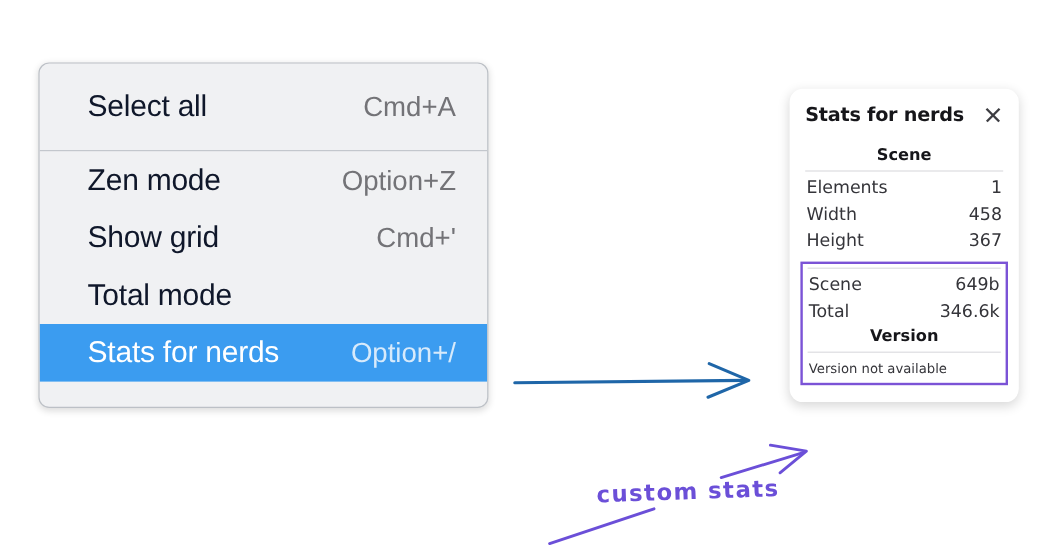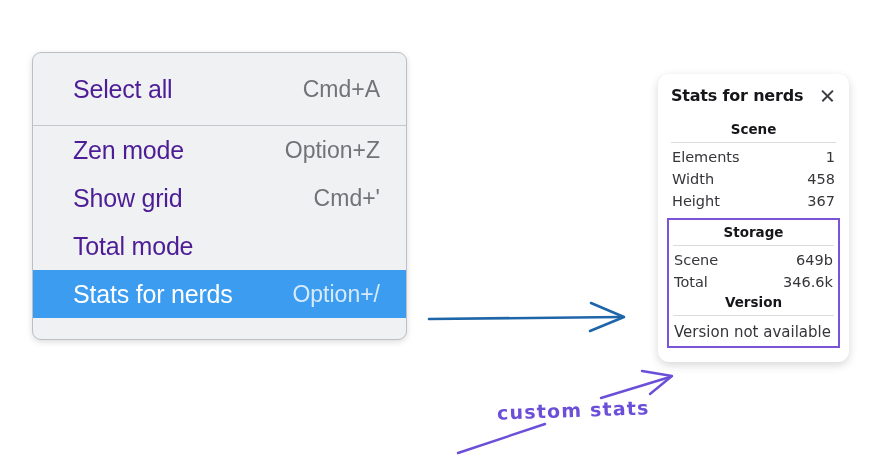--- a/index.html
+++ b/index.html
@@ -43,21 +43,21 @@
   }
   .menu-row {
     height: 48px;
     display: flex;
     align-items: center;
     padding: 0 26px 0 40px;
     box-sizing: border-box;
   }
   .menu-label {
     font-size: 25px;
-    color: #4c1d95;
+    color: #0f172a;
     letter-spacing: -0.2px;
     white-space: nowrap;
   }
   .menu-shortcut {
     margin-left: auto;
     font-size: 23px;
     color: #737377;
     white-space: nowrap;
   }
   .menu-row.selected {
@@ -125,21 +125,21 @@
   .stat-row {
     display: flex;
     align-items: flex-end;
     font-size: 14.5px;
     color: #35353a;
     padding: 3px 1px;
   }
   .stat-key { white-space: nowrap; }
   .stat-val { margin-left: auto; white-space: nowrap; }
   .stat-single {
-    font-size: 15px;
+    font-size: 11px;
     color: #35353a;
     padding: 4px 1px 1px 1px;
     white-space: nowrap;
   }
   .highlight-box {
     border: 2px solid #7b53d6;
     margin: 6px -4px 0 -4px;
     padding: 3px 4px 4px 4px;
   }
   .highlight-box .section-head:first-child { padding-top: 1px; }
@@ -229,21 +229,20 @@
       <span class="stat-val">458</span>
     </div>
     <div class="stat-row">
       <span class="stat-key">Height</span>
       <span class="stat-val">367</span>
     </div>
   </div>
 
   <div class="highlight-box">
     <div>
-      <div class="section-head">Storage</div>
       <div class="section-rule"></div>
       <div class="stat-row">
         <span class="stat-key">Scene</span>
         <span class="stat-val">649b</span>
       </div>
       <div class="stat-row">
         <span class="stat-key">Total</span>
         <span class="stat-val">346.6k</span>
       </div>
     </div>

